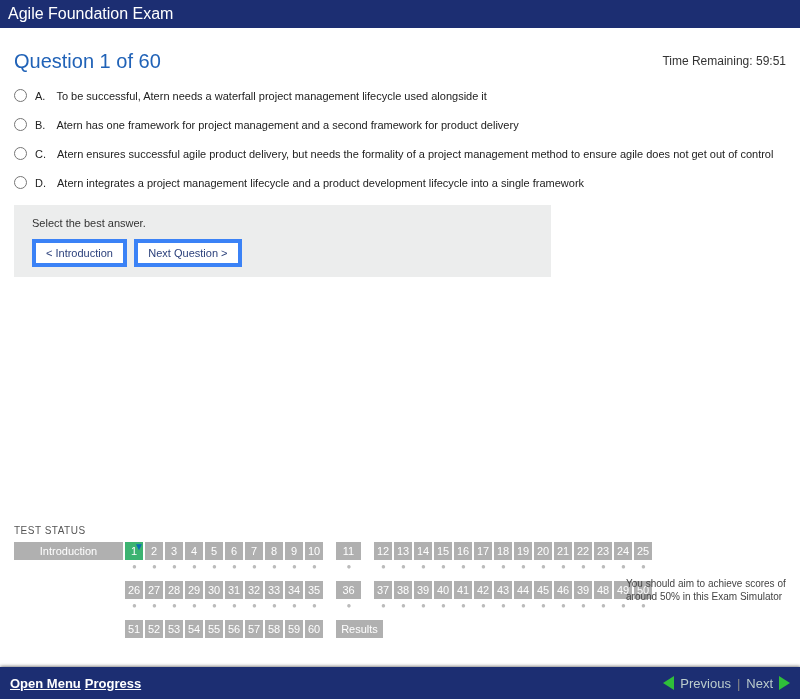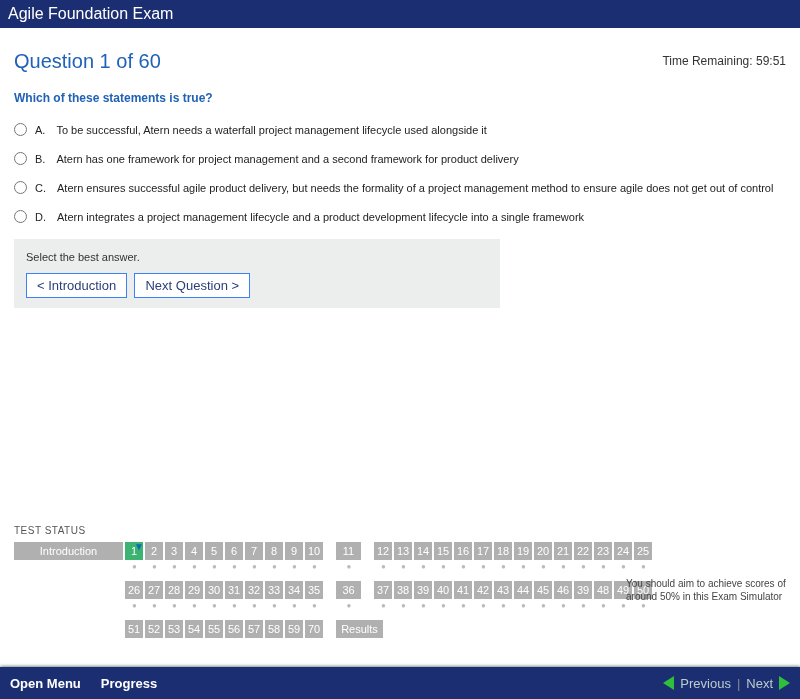--- a/index.html
+++ b/index.html
@@ -57,35 +57,35 @@
       margin: 16px 0;
       font-size: 11px;
       color: #222;
     }
     .answer-row input[type=radio] {
       width: 13px; height: 13px;
     }
     .answer-letter { margin-right: 3px; }
     .control-panel {
       background: #eceded;
-      width: 486px;
-      padding: 12px 10px 10px 12px;
+      width: 537px;
+      padding: 12px 10px 10px 18px;
       margin-top: 6px;
     }
     .control-panel .hint {
       font-size: 11px;
       color: #333;
       margin-bottom: 10px;
     }
     .btn {
       display: inline-block;
       background: #fff;
-      border: 1px solid #3b82f6;
+      border: 4px solid #3b82f6;
       color: #2a3f7a;
-      font-size: 13px;
+      font-size: 11px;
       padding: 4px 10px;
       cursor: pointer;
       margin-right: 4px;
     }
     .test-status {
       position: absolute;
       bottom: 58px;
       left: 14px;
       right: 14px;
     }
@@ -154,21 +154,21 @@
       right: 0;
       height: 32px;
       background: #1c2e72;
       color: #fff;
       display: flex;
       align-items: center;
       padding: 0 10px;
       font-size: 13px;
       box-shadow: 0 -1px 3px rgba(0,0,0,0.4), 2px 2px 4px rgba(0,0,0,0.6);
     }
-    .bottom-left { display: flex; gap: 20px; }
+    .bottom-left { display: flex; gap: 4px; text-decoration: underline; }
     .bottom-left span { cursor: pointer; color: #fff; font-weight: bold; }
     .bottom-right {
       margin-left: auto;
       display: flex;
       align-items: center;
       gap: 6px;
       color: #ccc;
       font-size: 13px;
     }
     .tri {
@@ -188,21 +188,20 @@
 <div class="top-bar">
   <span>Agile Foundation Exam</span>
 </div>
 
 <div class="content">
   <div class="head-row">
     <div class="qnum">Question 1 of 60</div>
     <div class="time">Time Remaining: 59:51</div>
   </div>
 
-  <div class="qtext">Which of these statements is true?</div>
 
   <div class="answers">
     <div class="answer-row">
       <input type="radio" name="ans" style="">
       <span class="answer-letter">A.</span>
       <span>To be successful, Atern needs a waterfall project management lifecycle used alongside it</span>
     </div>
     <div class="answer-row">
       <input type="radio" name="ans" style="">
       <span class="answer-letter">B.</span>
@@ -357,21 +356,21 @@
     <div class="dot-intro"></div>
     <div class="q-cell">51</div>
     <div class="q-cell">52</div>
     <div class="q-cell">53</div>
     <div class="q-cell">54</div>
     <div class="q-cell">55</div>
     <div class="q-cell">56</div>
     <div class="q-cell">57</div>
     <div class="q-cell">58</div>
     <div class="q-cell">59</div>
-    <div class="q-cell">70</div>
+    <div class="q-cell">60</div>
     <div class="spacer10"></div>
     <div class="results-cell">Results</div>
   </div>
 
   <div class="right-note">You should aim to achieve scores of around 50% in this Exam Simulator</div>
 </div>
 
 <div class="bottom-bar">
   <div class="bottom-left">
     <span>Open Menu</span>

